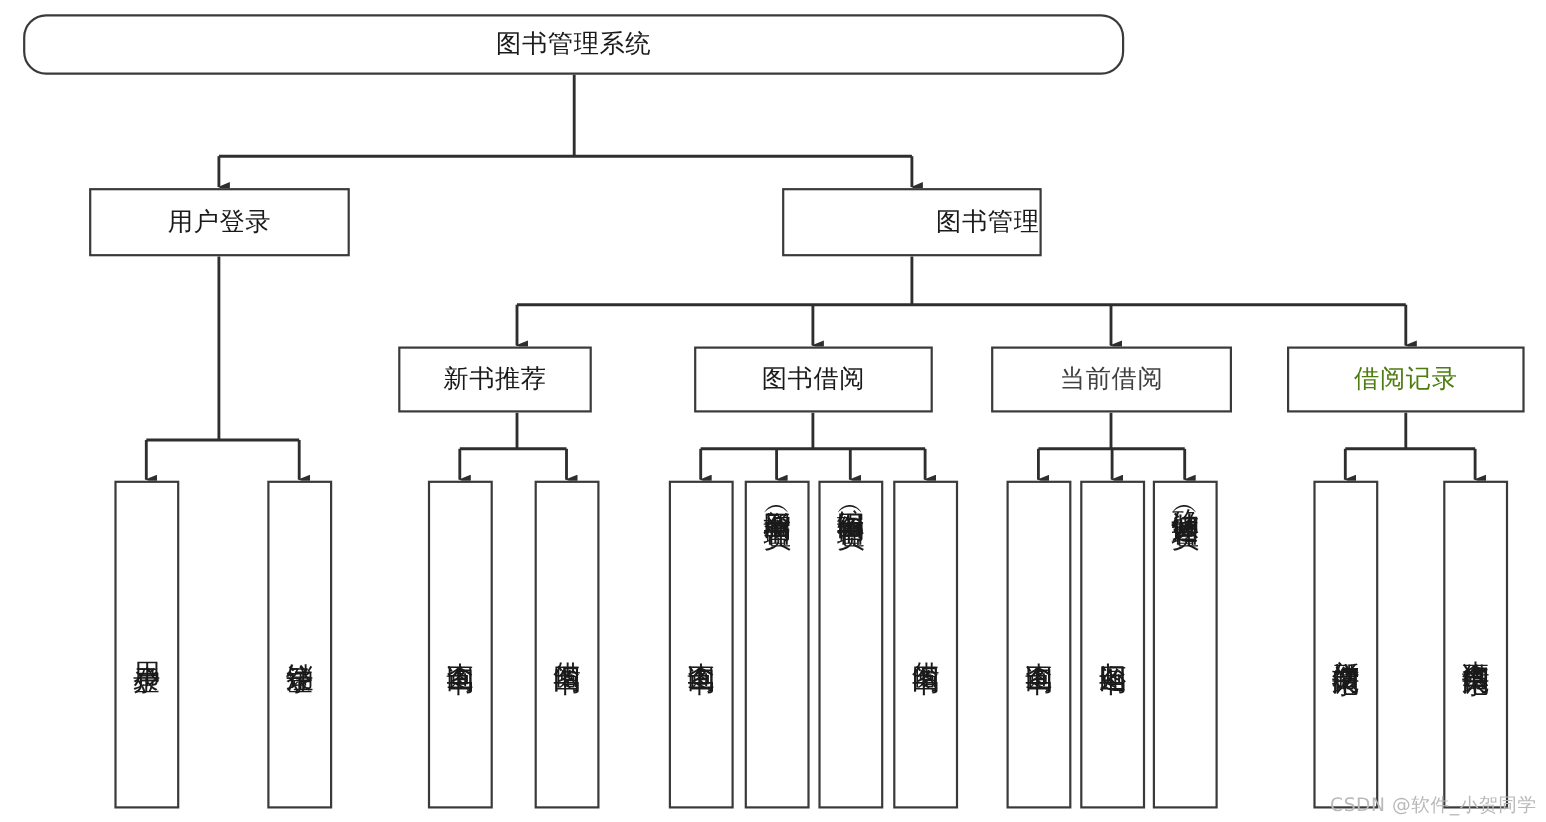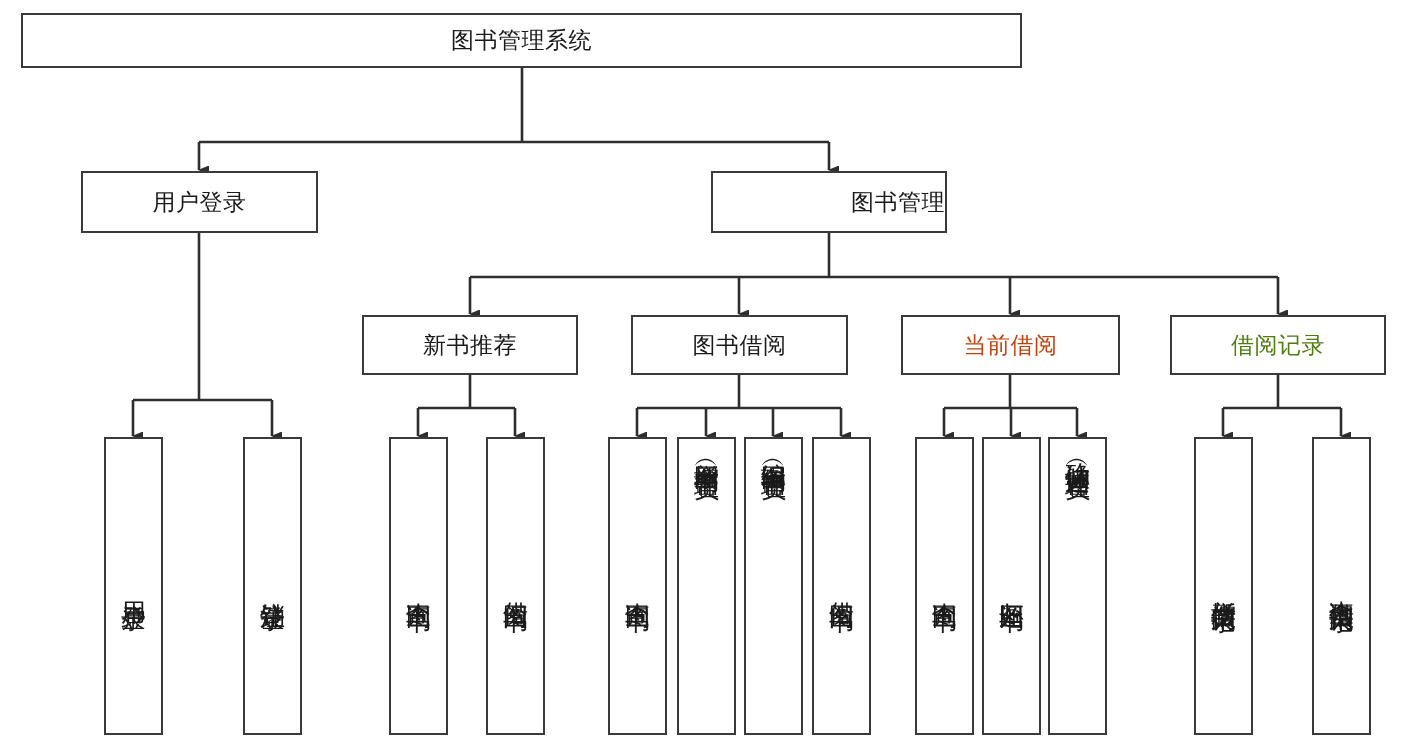--- a/index.html
+++ b/index.html
@@ -114,36 +114,36 @@
         <path d="M1011,408 L1011,436" marker-end="url(#arrow)"></path>
         <path d="M1077,408 L1077,436" marker-end="url(#arrow)"></path>
         <path d="M1278,375 L1278,408"></path>
         <path d="M1223,408 L1341,408"></path>
         <path d="M1223,408 L1223,436" marker-end="url(#arrow)"></path>
         <path d="M1341,408 L1341,436" marker-end="url(#arrow)"></path>
       </g>
   </svg>
 
   <div id="nodes-layer">
-      <div class="node horiz" style="left: 21px; top: 13px; width: 1001px; height: 55px; border-color: rgb(58, 58, 58); background: rgb(255, 255, 255); color: rgb(26, 26, 26);">
+      <div class="node horiz" style="left: 21px; top: 13px; width: 1001px; height: 55px; border-color: rgb(58, 58, 58); background: rgb(255, 255, 255); color: rgb(26, 26, 26); border-radius: 21px;">
         <span class="label">图书管理系统</span>
       </div>
       <div class="node horiz" style="left: 81px; top: 171px; width: 237px; height: 62px; border-color: rgb(58, 58, 58); background: rgb(255, 255, 255); color: rgb(26, 26, 26);">
         <span class="label">用户登录</span>
       </div>
       <div class="node horiz" style="left: 711px; top: 171px; width: 236px; height: 62px; border-color: rgb(58, 58, 58); background: rgb(255, 255, 255); color: rgb(26, 26, 26); justify-content: flex-end;">
         <span class="label">图书管理</span>
       </div>
-      <div class="node horiz" style="left: 362px; top: 315px; width: 216px; height: 60px; border-color: rgb(58, 58, 58); background: rgb(255, 255, 255); color: rgb(26, 26, 26);">
+      <div class="node horiz" style="left: 362px; top: 315px; width: 176px; height: 60px; border-color: rgb(58, 58, 58); background: rgb(255, 255, 255); color: rgb(26, 26, 26);">
         <span class="label">新书推荐</span>
       </div>
       <div class="node horiz" style="left: 631px; top: 315px; width: 217px; height: 60px; border-color: rgb(58, 58, 58); background: rgb(255, 255, 255); color: rgb(26, 26, 26);">
         <span class="label">图书借阅</span>
       </div>
-      <div class="node horiz" style="left: 901px; top: 315px; width: 219px; height: 60px; border-color: rgb(58, 58, 58); background: rgb(255, 255, 255); color: #c2410c; align-items: center;">
+      <div class="node horiz" style="left: 901px; top: 315px; width: 219px; height: 60px; border-color: rgb(58, 58, 58); background: rgb(255, 255, 255); color: #404040; align-items: center;">
         <span class="label">当前借阅</span>
       </div>
       <div class="node horiz" style="left: 1170px; top: 315px; width: 216px; height: 60px; border-color: rgb(58, 58, 58); background: rgb(255, 255, 255); color: #4d7c0f;">
         <span class="label">借阅记录</span>
       </div>
       <div class="node vert" style="left: 104px; top: 437px; width: 59px; height: 298px; border-color: rgb(58, 58, 58); background: rgb(255, 255, 255); color: rgb(26, 26, 26);">
         <span class="label">用户登录</span>
       </div>
       <div class="node vert" style="left: 243px; top: 437px; width: 59px; height: 298px; border-color: rgb(58, 58, 58); background: rgb(255, 255, 255); color: rgb(26, 26, 26);">
         <span class="label">注销登录</span>
@@ -176,13 +176,14 @@
         <span class="label">确认归还（管理员）</span>
       </div>
       <div class="node vert" style="left: 1194px; top: 437px; width: 59px; height: 298px; border-color: rgb(58, 58, 58); background: rgb(255, 255, 255); color: rgb(26, 26, 26);">
         <span class="label">新增借阅记录</span>
       </div>
       <div class="node vert" style="left: 1312px; top: 437px; width: 59px; height: 298px; border-color: rgb(58, 58, 58); background: rgb(255, 255, 255); color: rgb(26, 26, 26);">
         <span class="label">查询借阅记录</span>
       </div>
     </div>
 
+  <div id="watermark">CSDN @软件_小贺同学</div>
 </div>
 
 </body></html>

